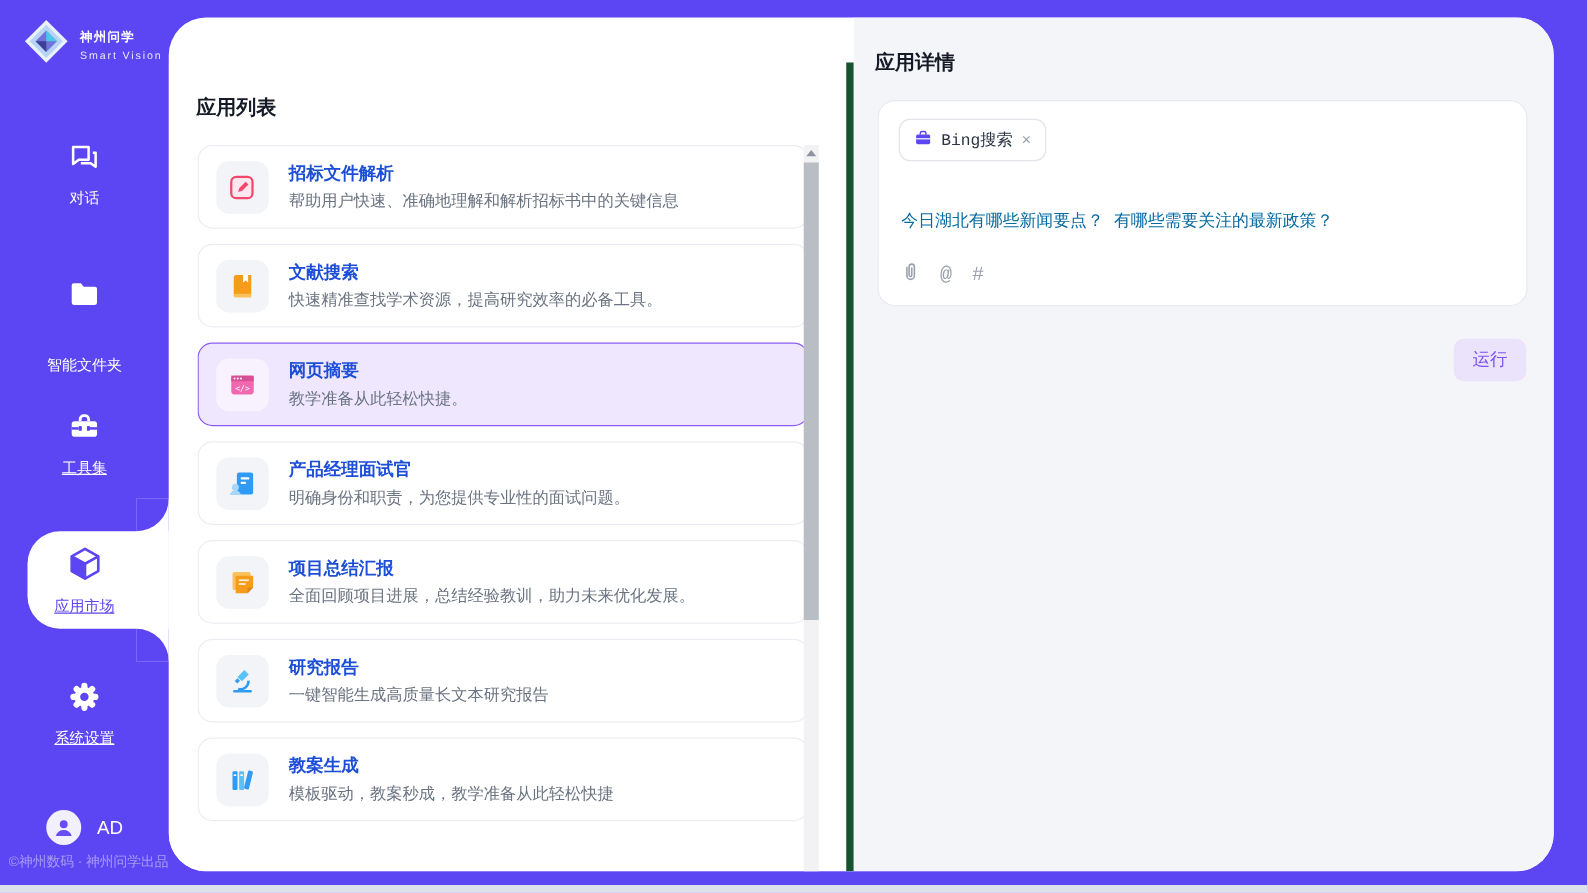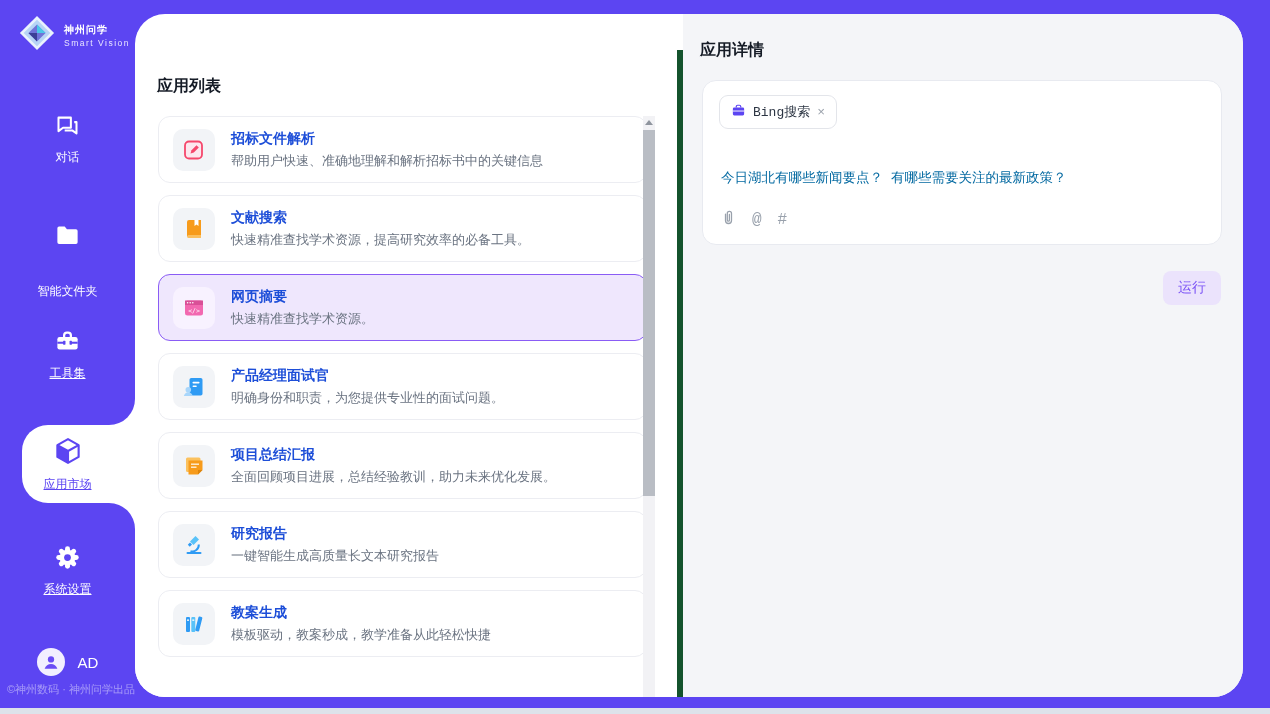--- a/index.html
+++ b/index.html
@@ -207,21 +207,21 @@
               <rect x="3" y="4.5" width="18" height="15" rx="2.5" fill="#f268b0"></rect>
               <rect x="3" y="4.5" width="18" height="4.5" fill="#d94f97"></rect>
               <circle cx="5.6" cy="6.8" r="0.8" fill="#fff"></circle>
               <circle cx="8.2" cy="6.8" r="0.8" fill="#fff"></circle>
               <circle cx="10.8" cy="6.8" r="0.8" fill="#fff"></circle>
               <text x="12" y="16.5" font-size="6.5" fill="#fff" text-anchor="middle" font-family="DejaVu Sans Mono, monospace">&lt;/&gt;</text>
             </svg>
           </span>
           <div class="card-text">
             <span class="card-title">网页摘要</span>
-            <span class="card-desc">快速精准查找学术资源。</span>
+            <span class="card-desc">教学准备从此轻松快捷。</span>
           </div>
         </div>
 
         <div class="card">
           <span class="icon-box">
             <svg width="24" height="24" viewBox="0 0 24 24">
               <rect x="7.5" y="3" width="13" height="17.5" rx="1.8" fill="#2f9bf4"></rect>
               <rect x="10.5" y="6.8" width="7" height="1.7" rx="0.8" fill="#fff"></rect>
               <rect x="10.5" y="10.4" width="4.3" height="1.7" rx="0.8" fill="#fff"></rect>
               <circle cx="6.3" cy="14.8" r="2.8" fill="#a8d6fb"></circle>

